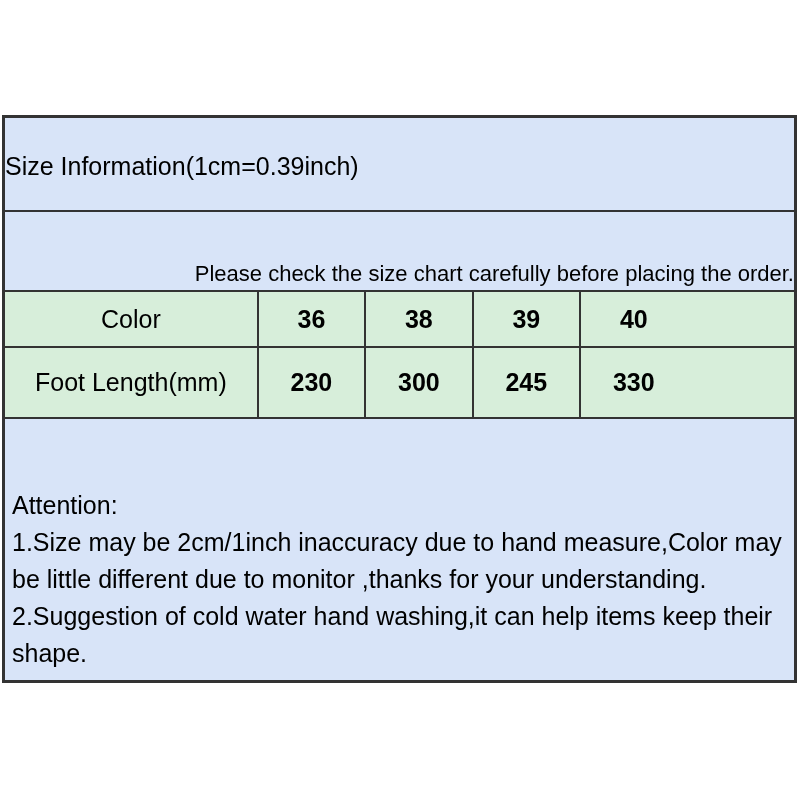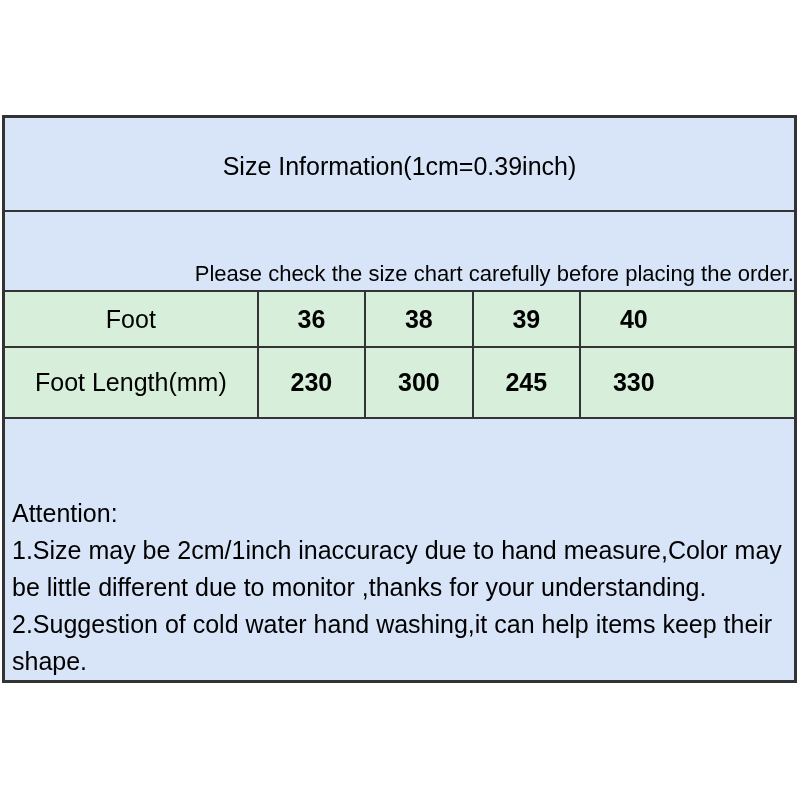--- a/index.html
+++ b/index.html
@@ -23,21 +23,21 @@
     width:795px; height:568px;
     border:3px solid var(--border);
     background:var(--blue);
     display:grid;
     grid-template-rows:92px 80px 56px 71px auto;
   }
   .row{width:100%;}
   .row + .row{border-top:2px solid var(--border);justify-content:flex-end;}
   .title-row{
     background:var(--blue);
-    display:flex;align-items:center;justify-content:center;
+    display:flex;align-items:center;
     font-size:25px;
     padding-top:4px;
   }
   .notice-row{
     background:var(--blue);
     display:flex;align-items:flex-end;justify-content:center;
     font-size:22px;
     padding-bottom:3px;
   }
   .grid-row{
@@ -46,41 +46,41 @@
     grid-template-columns:31.9% repeat(5,1fr);
   }
   .cell{
     display:flex;align-items:center;justify-content:center;
     font-size:25px;
   }
   .cell + .cell{border-left:2px solid var(--border);font-weight:bold;}
   .attention-row{
     background:var(--blue);
     display:flex;flex-direction:column;justify-content:center;
-    padding:0 4px 0 7px;
+    padding:0 4px 8px 7px;
     font-size:25px;
     line-height:37px;
   }
   .attention-line{white-space:nowrap;}
 </style>
 </head>
 <body>
 
 <div class="size-chart">
 
   <div class="row title-row">
     <span>Size Information(1cm=0.39inch)</span>
   </div>
 
   <div class="row notice-row">
     <span>Please check the size chart carefully before placing the order.</span>
   </div>
 
   <div class="row grid-row">
-    <div class="cell">Foot</div>
+    <div class="cell">Color</div>
     <div class="cell">36</div>
     <div class="cell">38</div>
     <div class="cell">39</div>
     <div class="cell">40</div>
   </div>
 
   <div class="row grid-row">
     <div class="cell">Foot Length(mm)</div>
     <div class="cell">230</div>
     <div class="cell">300</div>

